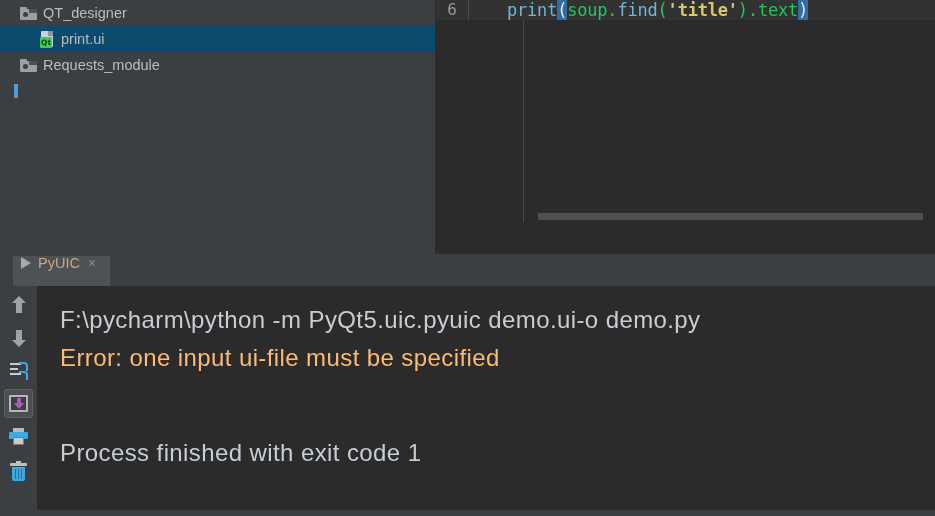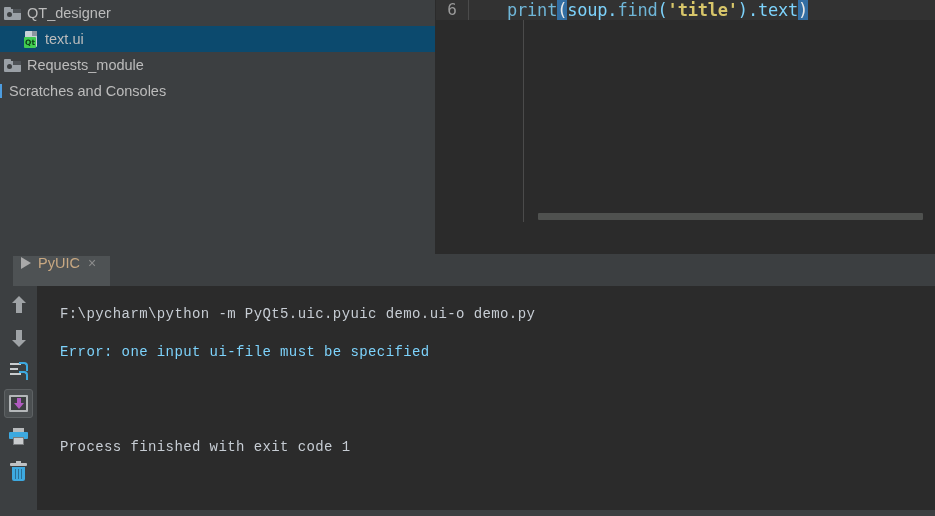--- a/index.html
+++ b/index.html
@@ -22,21 +22,21 @@
     border-right:1px solid #2b2b2b;
     overflow:hidden;
   }
   .tree-row{
     position:relative;
     height:26px;
     display:flex;align-items:center;
     font-size:14.5px;
     color:#bbbbbb;
     white-space:nowrap;
-    padding-left:0;
+    padding-left:16px;
   }
   .tree-row.selected{background:#0c4a6e;}
   .tree-row.hovered{background:#4e4943;}
   .tree-row .ind{display:inline-block;}
   .tree-label{color:#bcbcbc;}
   .tree-sub{color:#8e8e8e;margin-left:8px;}
 
   
   .icon-folder{
     position:relative;width:17px;height:13px;flex:0 0 auto;margin-right:6px;
@@ -107,21 +107,21 @@
   }
   .gutter-sep{
     width:1px;height:20px;background:#4b4b4b;flex:0 0 auto;margin-right:0px;
   }
   .code-text{
     padding-left:38px;
     line-height:20px;
     letter-spacing:-0.2px;
   }
   .tok-fn{color:#6fb6d8;}
-  .tok-plain{color:#7dd3fc;}
+  .tok-plain{color:#22c55e;}
   .tok-str{color:#d8c66a;font-weight:bold;}
   .tok-match{background:#336ea3;color:#e8e8e8;}
 
   .editor-divider{
     position:absolute;left:87px;top:20px;width:1px;height:202px;background:#4b4b4b;
   }
   .editor-gutter-bg{
     position:absolute;left:0px;top:20px;width:87px;height:202px;background:#2b2b2b;
   }
   .hscroll-track{
@@ -265,27 +265,27 @@
   }
 
   
   .console-output{
     position:absolute;left:37px;top:30px;width:898px;height:230px;
     background:#2b2b2b;
     overflow:hidden;
   }
   .out-line{
     position:absolute;left:0;
-    font-family:Liberation Mono, monospace;
-    font-size:14px;
+    font-family:Liberation Sans, sans-serif;
+    font-size:24px;
     white-space:pre;
     letter-spacing:0.4px;
   }
   .out-cmd{color:#c7cdd4;}
-  .out-err{color:#7dd3fc;text-align:right;}
+  .out-err{color:#fdba74;text-align:right;}
   .out-done{color:#c7cdd4;}
 
   
   .bottom-strip{
     position:absolute;left:0;top:510px;width:935px;height:6px;background:#3c3f41;
   }
 </style>
 </head>
 <body>
 
@@ -306,41 +306,40 @@
         <span class="tree-label">QT_designer</span>
       </div>
 
       <div class="tree-row selected">
         <span class="ind" style="width:24px"></span>
         <span class="icon-qtfile">
           <span class="page"></span>
             <span class="fold"></span>
             <span class="badge">Qt</span>
         </span>
-        <span class="tree-label">text.ui</span>
+        <span class="tree-label">print.ui</span>
       </div>
 
       <div class="tree-row">
         <span class="ind" style="width:4px"></span>
         <span class="icon-folder">
           <span class="tab"></span>
             <span class="body"></span>
             <span class="notch"></span>
             <span class="dot"></span>
         </span>
         <span class="tree-label">Requests_module</span>
       </div>
 
 
 
 
 
       <div class="tree-row">
         <span class="icon-clip blue"></span>
-        <span class="tree-label">Scratches and Consoles</span>
       </div>
 
     </div>
 
     <div class="editor">
       <div class="editor-gutter-bg"></div>
       <div class="editor-divider"></div>
 
       <div class="code-line">
         <span class="gutter">6</span>

